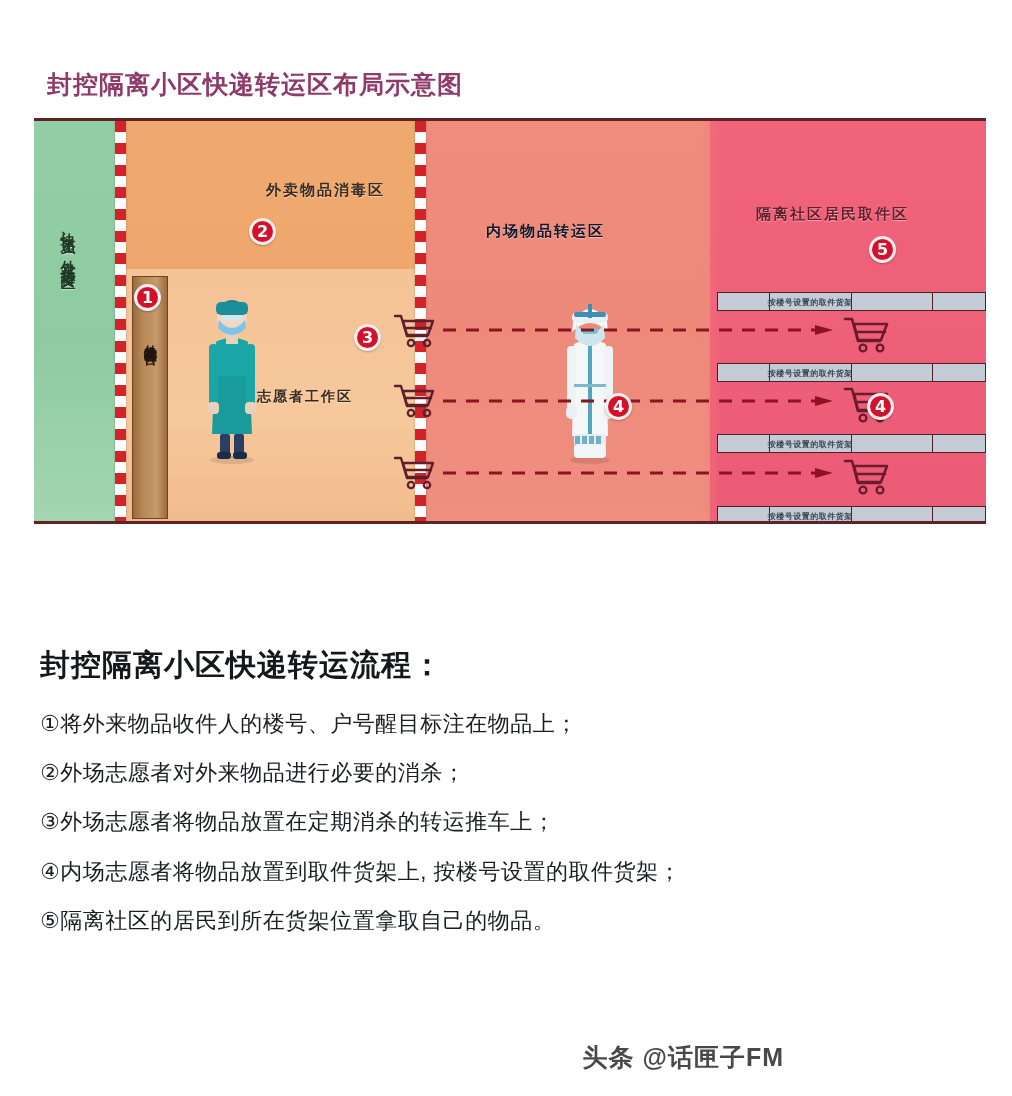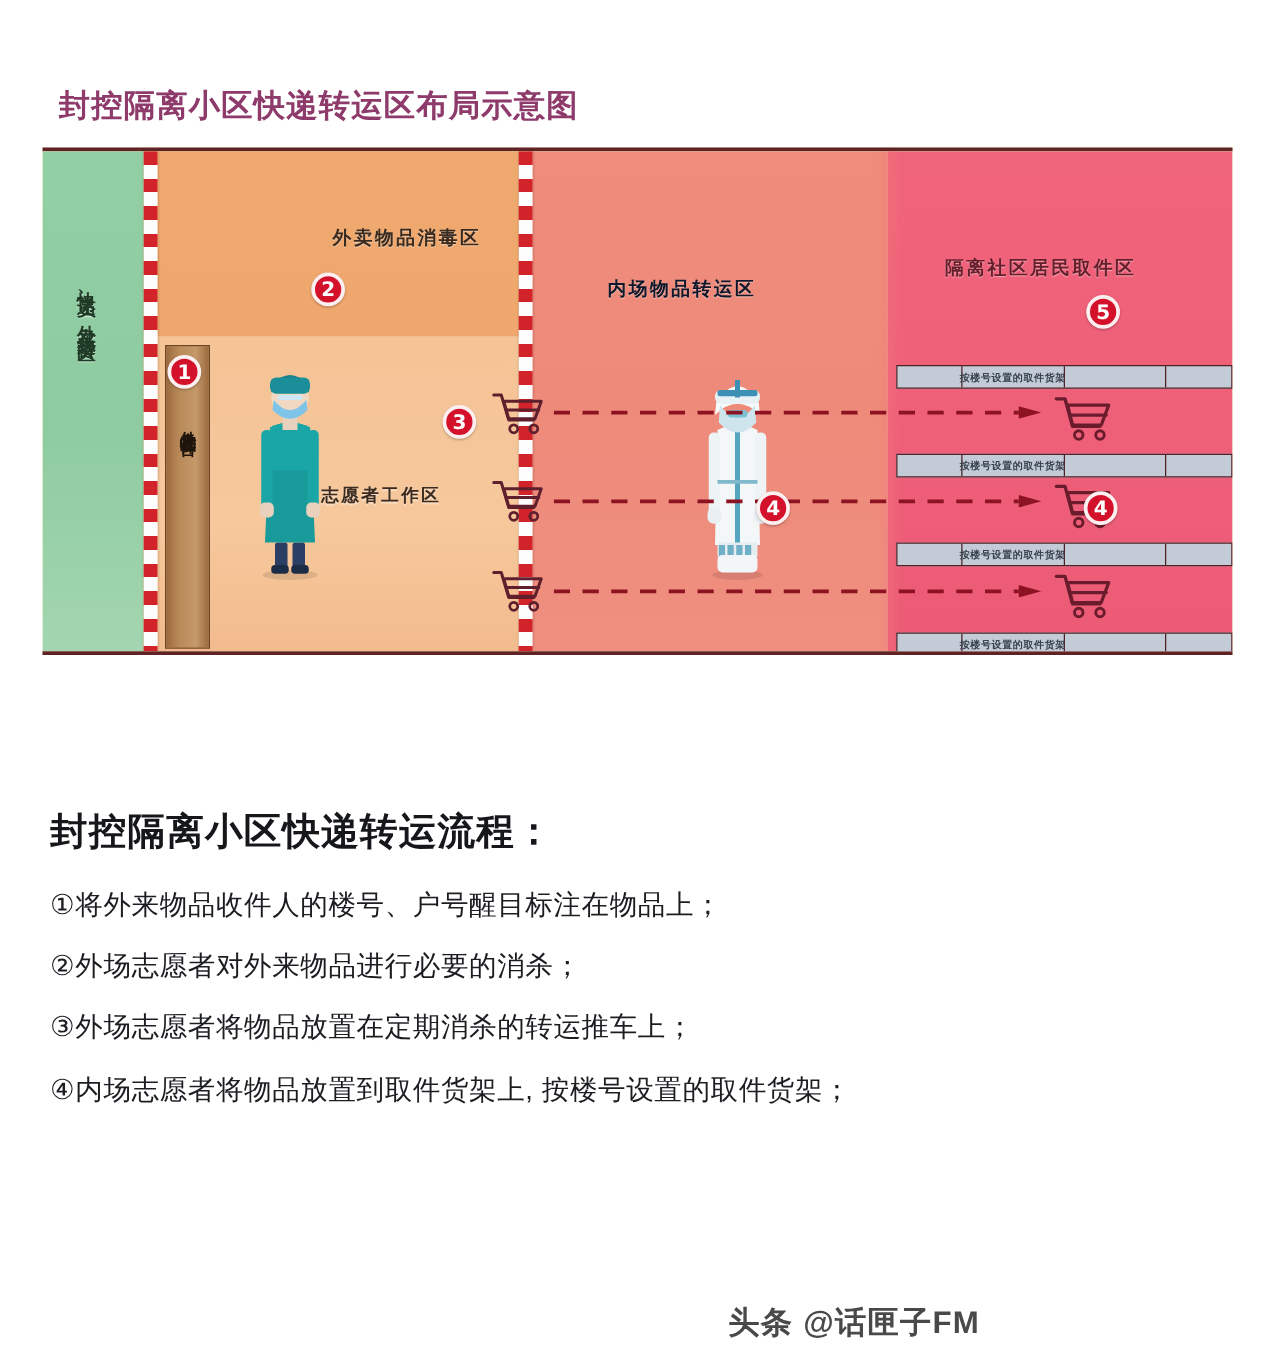--- a/index.html
+++ b/index.html
@@ -351,17 +351,18 @@
     <div class="badge" id="badge-5">5</div>
 
   </div>
 
   <div id="flow">
     <div id="flow-heading">封控隔离小区快递转运流程：</div>
     <div class="flow-item">①将外来物品收件人的楼号、户号醒目标注在物品上；</div>
     <div class="flow-item">②外场志愿者对外来物品进行必要的消杀；</div>
     <div class="flow-item">③外场志愿者将物品放置在定期消杀的转运推车上；</div>
     <div class="flow-item">④内场志愿者将物品放置到取件货架上, 按楼号设置的取件货架；</div>
+    <div class="flow-item">⑤隔离社区的居民到所在货架位置拿取自己的物品。</div>
   </div>
 
   <div id="watermark">头条 @话匣子FM</div>
 
 </div>
 
 </body></html>

